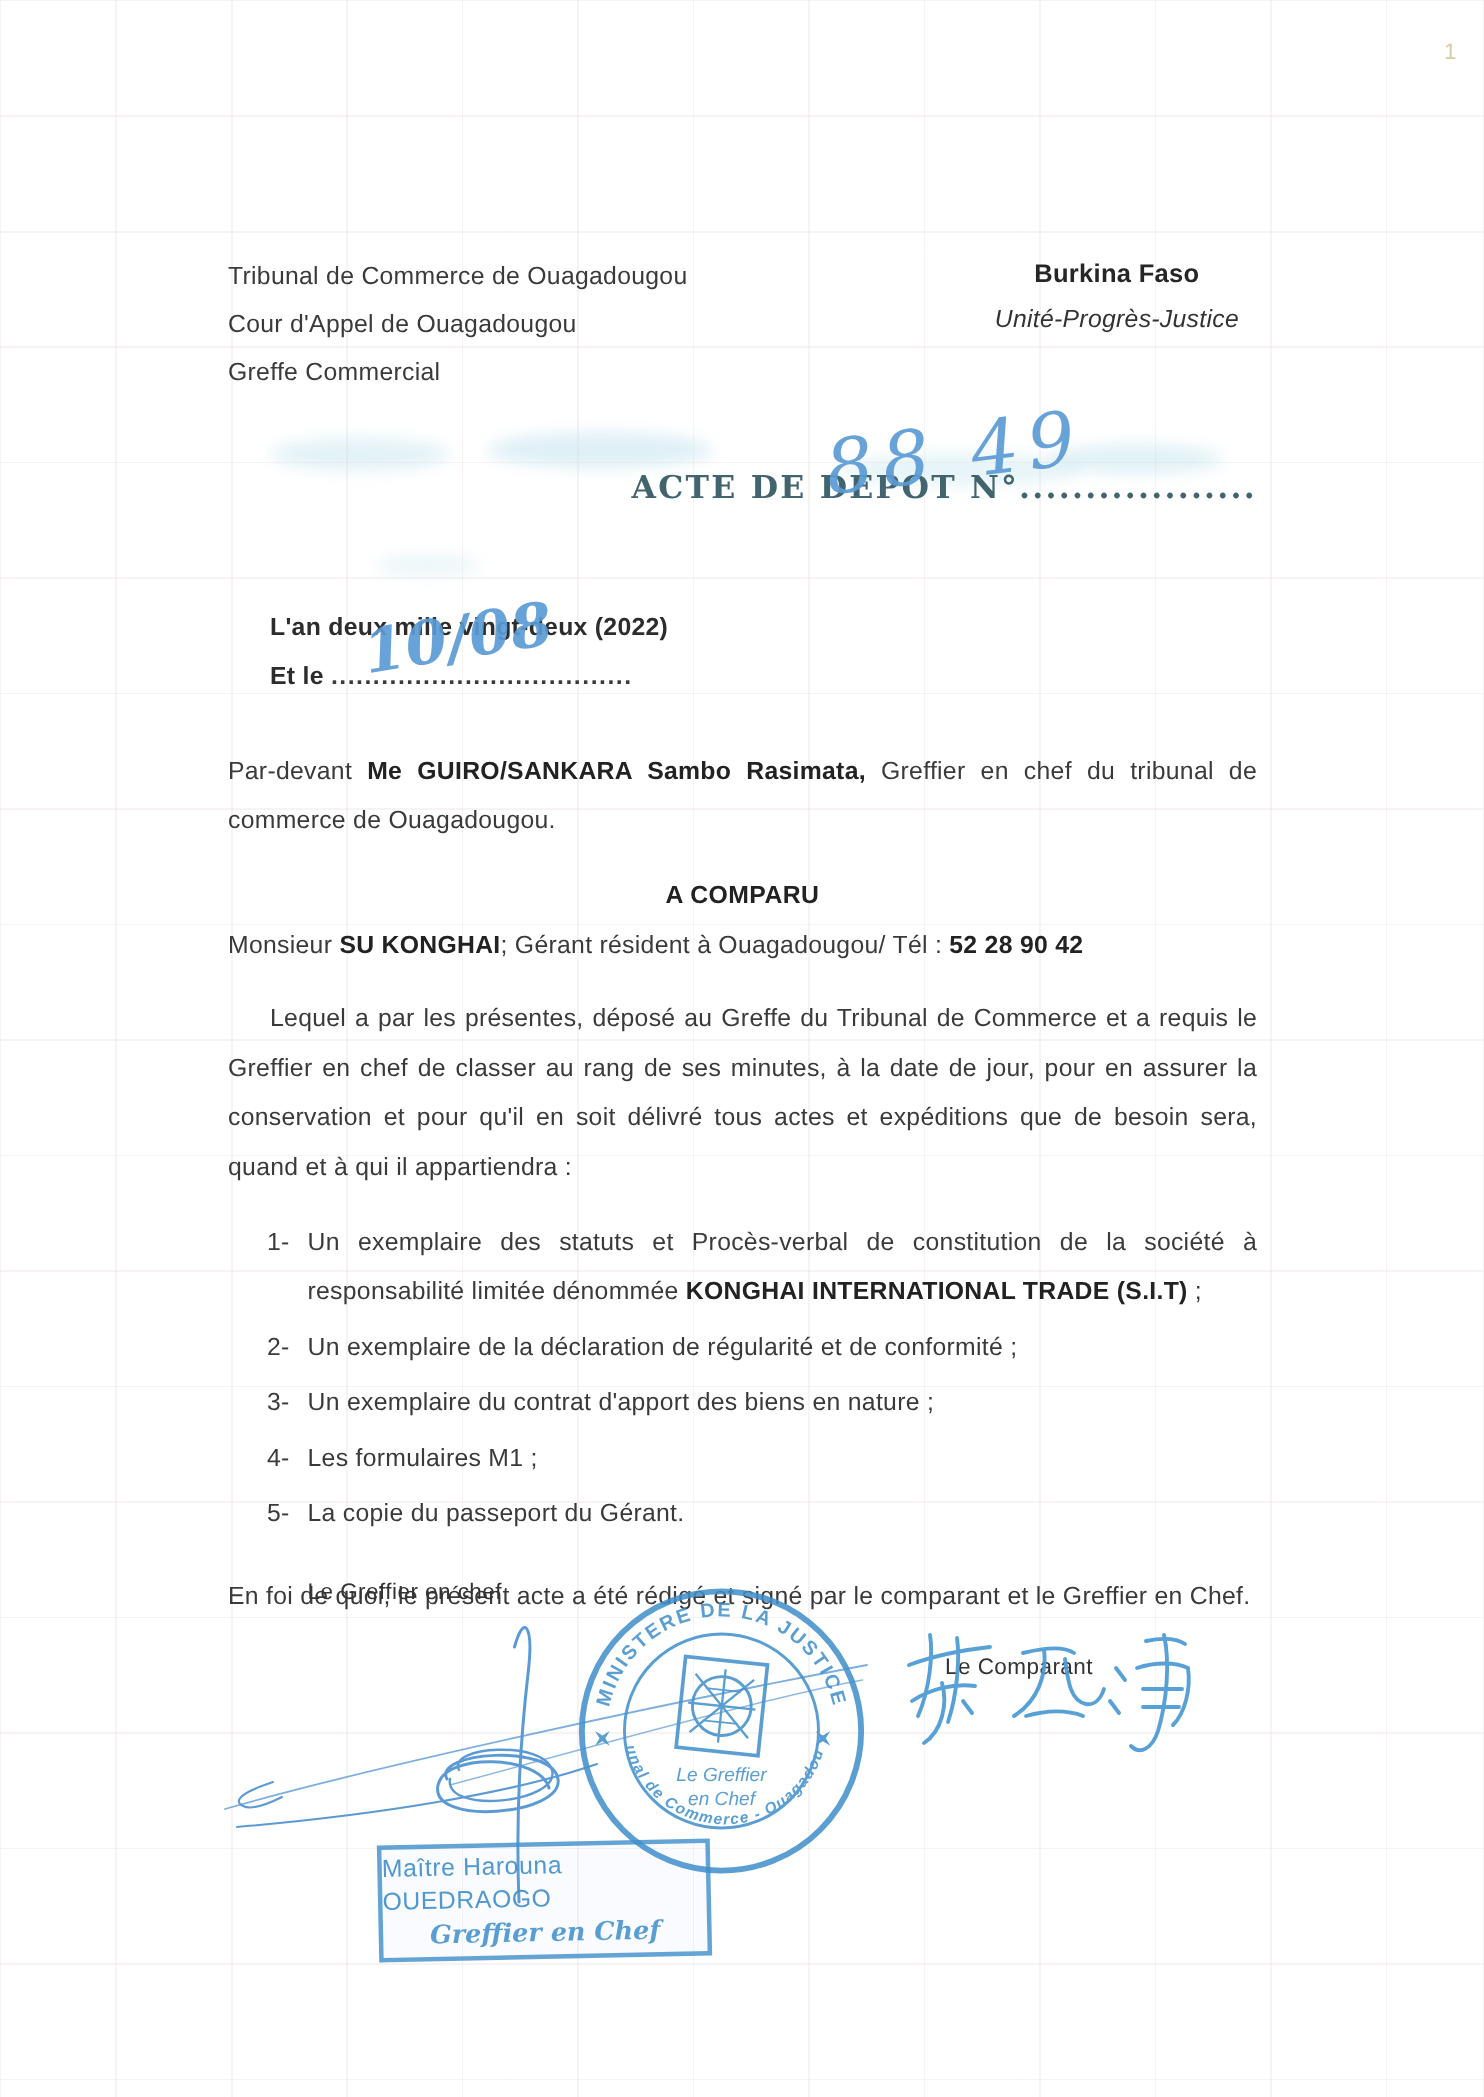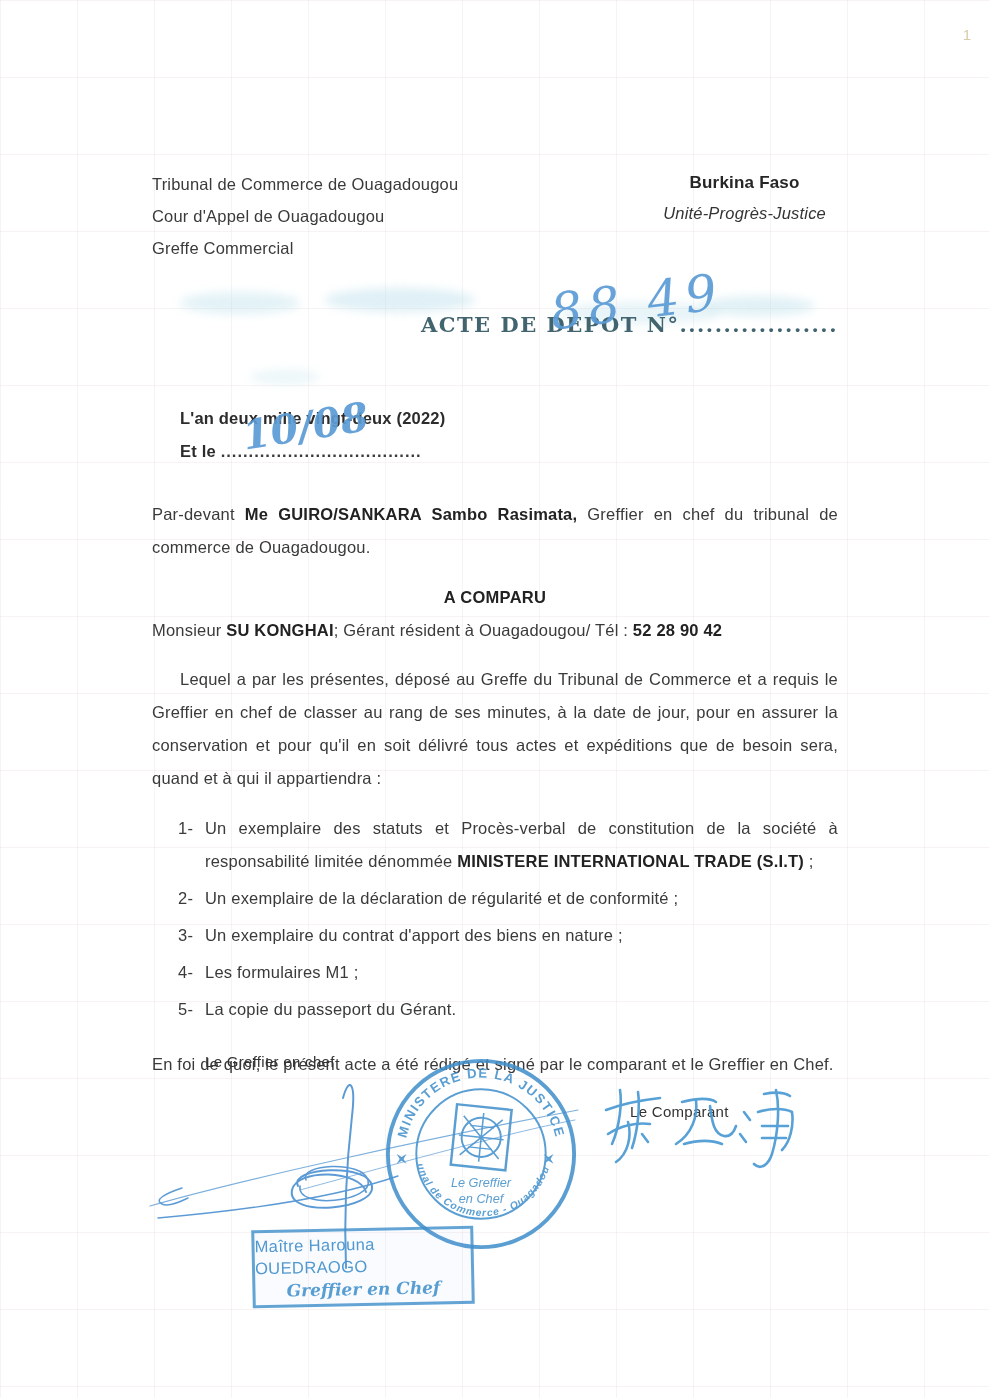--- a/index.html
+++ b/index.html
@@ -133,21 +133,21 @@
 
     <div class="comparu">A COMPARU</div>
 
     <p class="para" style="margin-top:0;"><span>Monsieur </span><b>SU KONGHAI</b><span>; Gérant résident à Ouagadougou/  Tél : </span><b>52 28 90 42</b></p>
 
     <p class="para" style="text-indent:28px;margin-top:3px;">Lequel a par les présentes, déposé au Greffe du Tribunal de Commerce et a requis le Greffier en chef de classer au rang de ses minutes, à la date de jour, pour en assurer la conservation et pour qu'il en soit délivré tous actes et expéditions que de besoin sera, quand et à qui il appartiendra :</p>
 
     <div class="list">
       <div class="list-row">
         <span class="list-num">1-</span>
-        <span class="list-text"><span>Un exemplaire des statuts et Procès-verbal de constitution de  la société à responsabilité limitée dénommée </span><b>MINISTERE INTERNATIONAL TRADE (S.I.T)</b><span> ;</span></span>
+        <span class="list-text"><span>Un exemplaire des statuts et Procès-verbal de constitution de  la société à responsabilité limitée dénommée </span><b>KONGHAI INTERNATIONAL TRADE (S.I.T)</b><span> ;</span></span>
       </div>
       <div class="list-row">
         <span class="list-num">2-</span>
         <span class="list-text">Un exemplaire de la déclaration de régularité et de conformité ;</span>
       </div>
       <div class="list-row">
         <span class="list-num">3-</span>
         <span class="list-text">Un exemplaire du contrat d'apport des biens en nature ;</span>
       </div>
       <div class="list-row">

